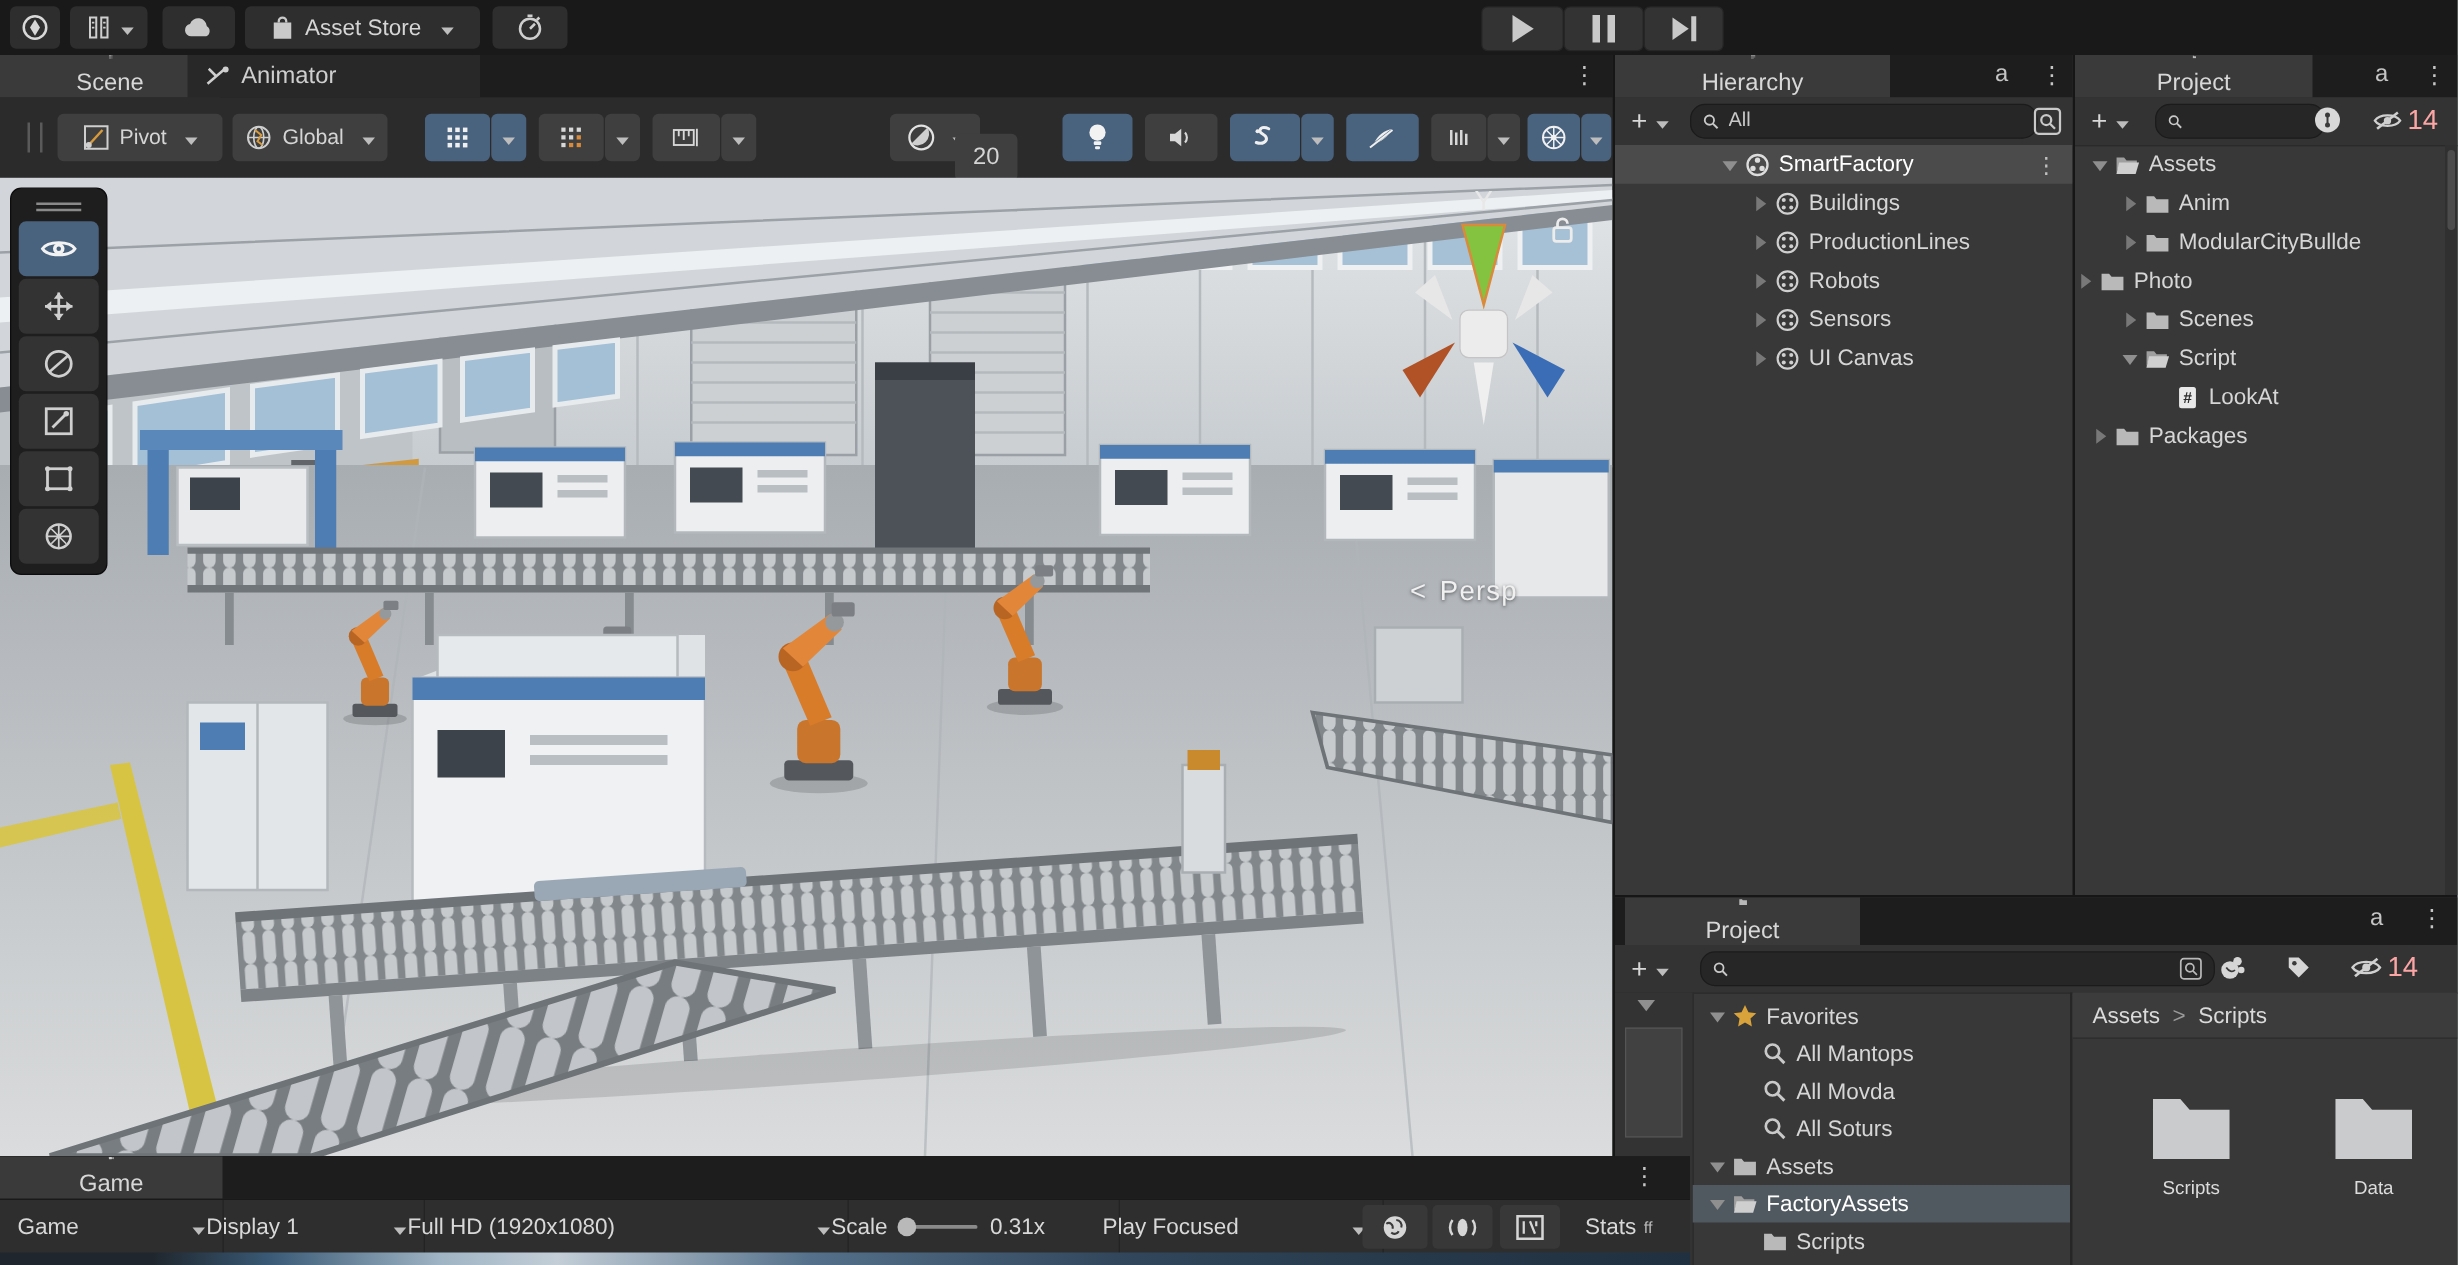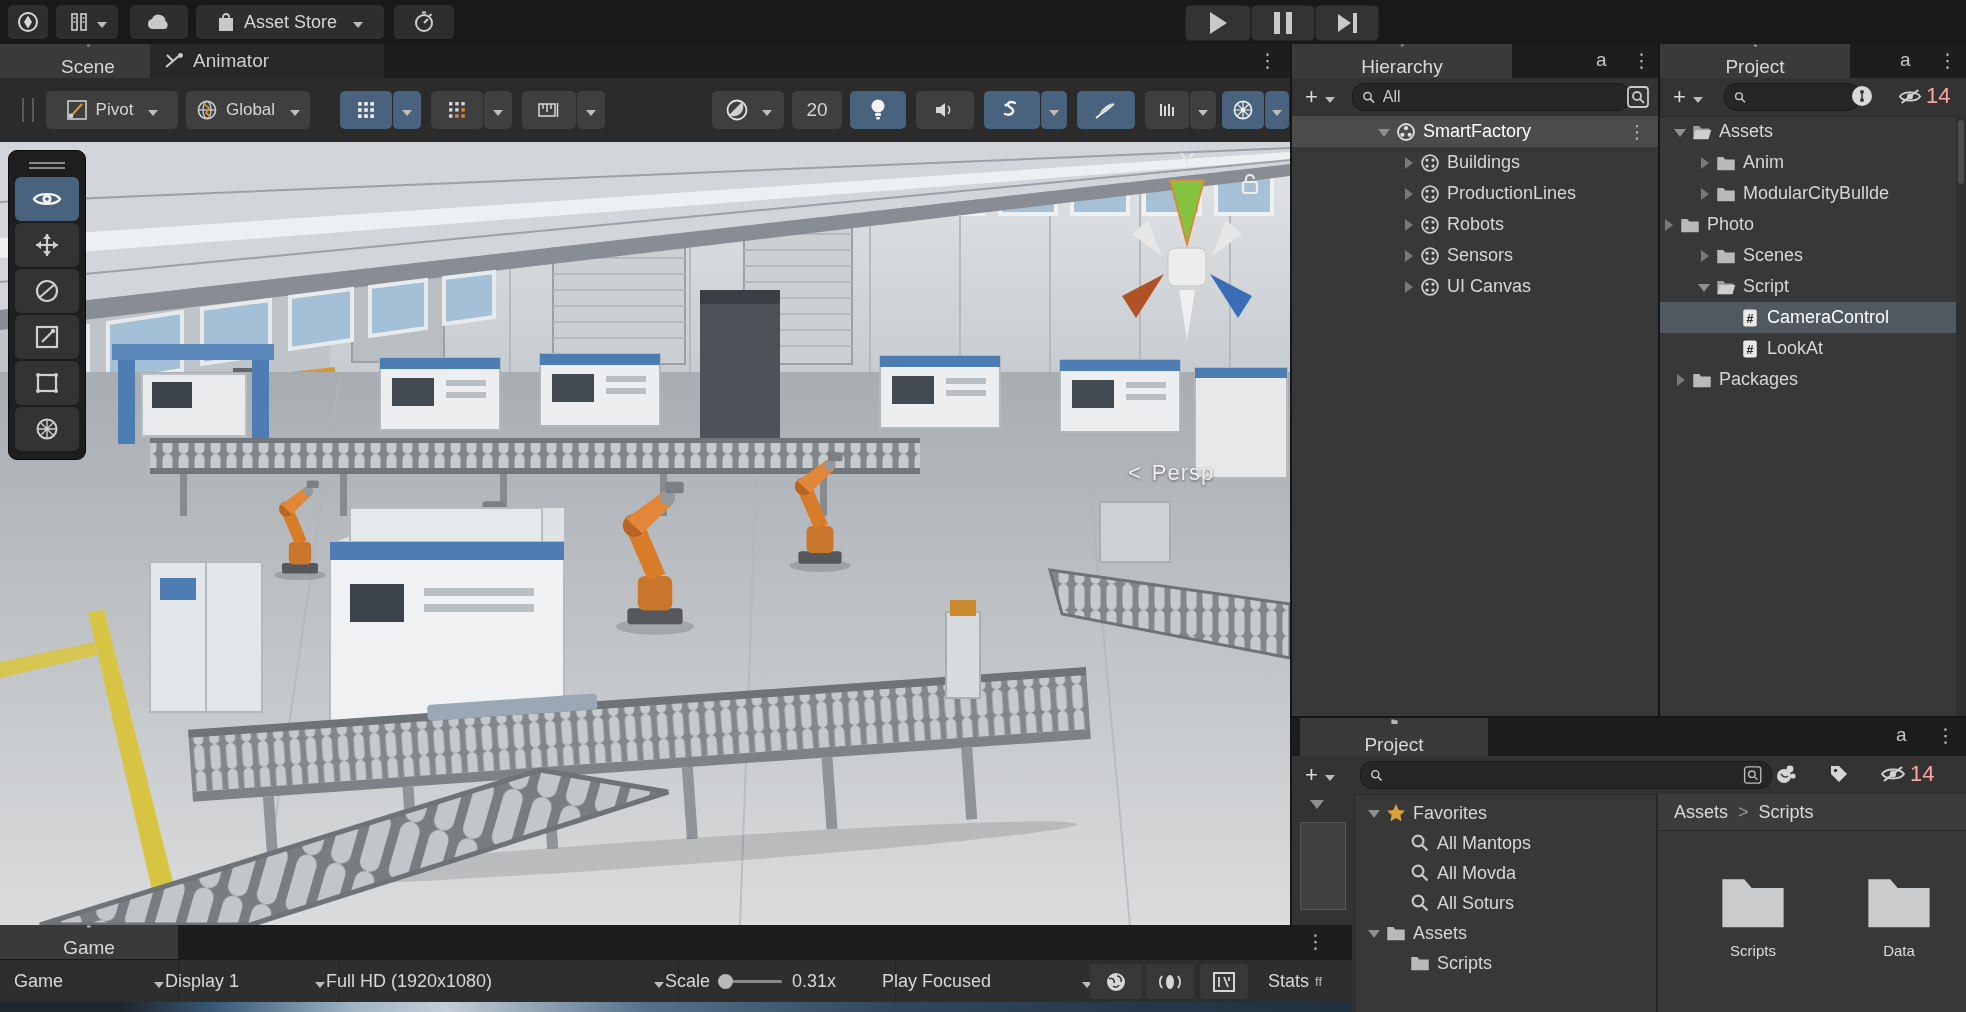--- a/index.html
+++ b/index.html
@@ -294,21 +294,21 @@
         <span class="caret" style="margin:0;"></span>
       </div>
 
     <div class="btn raised" style="left:712px;width:72px;gap:6px;">
       <svg width="24" height="24" viewBox="0 0 24 24">
           <circle cx="12" cy="12" r="9.5" fill="none" stroke="#e2e2e2" stroke-width="1.8"></circle>
           <path d="M4 17a9.5 9.5 0 0013-13z" fill="#cfcfcf"></path>
         </svg>
       <span class="caret"></span>
     </div>
-    <div class="btn raised" style="left:792px;width:50px;font-size:19px;">
+    <div class="btn raised" style="left:764px;width:50px;font-size:19px;margin-top:16px;">
         <span>20</span>
       </div>
     <div class="btn blue" style="left:850px;width:56px;">
       <svg width="16" height="24" viewBox="0 0 16 24">
           <circle cx="8" cy="8" r="6.5" fill="#f2f2f2"></circle>
           <rect x="5" y="15" width="6" height="3" rx="1" fill="#f2f2f2"></rect>
           <rect x="6" y="19" width="4" height="2.4" rx="1" fill="#f2f2f2"></rect>
         </svg>
     </div>
     <div class="btn raised" style="left:916px;width:58px;">
@@ -743,27 +743,20 @@
         </svg>
         <span class="lbl">Scenes</span>
       </div>
       <div class="row" style="padding-left: 36px;">
         <span class="exp open"></span>
         <svg class="ic" viewBox="0 0 16 16">
           <use href="#i-folder-open"></use>
         </svg>
         <span class="lbl">Script</span>
       </div>
-      <div class="row selected" style="padding-left: 60px;">
-        <span class="exp"></span>
-        <svg class="ic" viewBox="0 0 16 16">
-          <use href="#i-script"></use>
-        </svg>
-        <span class="lbl">CameraControl</span>
-      </div>
       <div class="row" style="padding-left: 60px;">
         <span class="exp"></span>
         <svg class="ic" viewBox="0 0 16 16">
           <use href="#i-script"></use>
         </svg>
         <span class="lbl">LookAt</span>
       </div>
       <div class="row" style="padding-left: 12px;">
         <span class="exp closed"></span>
         <svg class="ic" viewBox="0 0 16 16">
@@ -861,20 +854,27 @@
         </svg>
         <span class="lbl">All Soturs</span>
       </div>
       <div class="row" style="height: 30px; padding-left: 12px;">
         <span class="exp open"></span>
         <svg class="ic" viewBox="0 0 16 16">
           <use href="#i-folder"></use>
         </svg>
         <span class="lbl">Assets</span>
       </div>
+      <div class="row selected" style="height: 30px; padding-left: 12px;">
+        <span class="exp open"></span>
+        <svg class="ic" viewBox="0 0 16 16">
+          <use href="#i-folder-open"></use>
+        </svg>
+        <span class="lbl">FactoryAssets</span>
+      </div>
       <div class="row" style="height: 30px; padding-left: 36px;">
         <span class="exp"></span>
         <svg class="ic" viewBox="0 0 16 16">
           <use href="#i-folder"></use>
         </svg>
         <span class="lbl">Scripts</span>
       </div>
     </div>
   <div class="split"></div>
   <div id="crumbbar">

